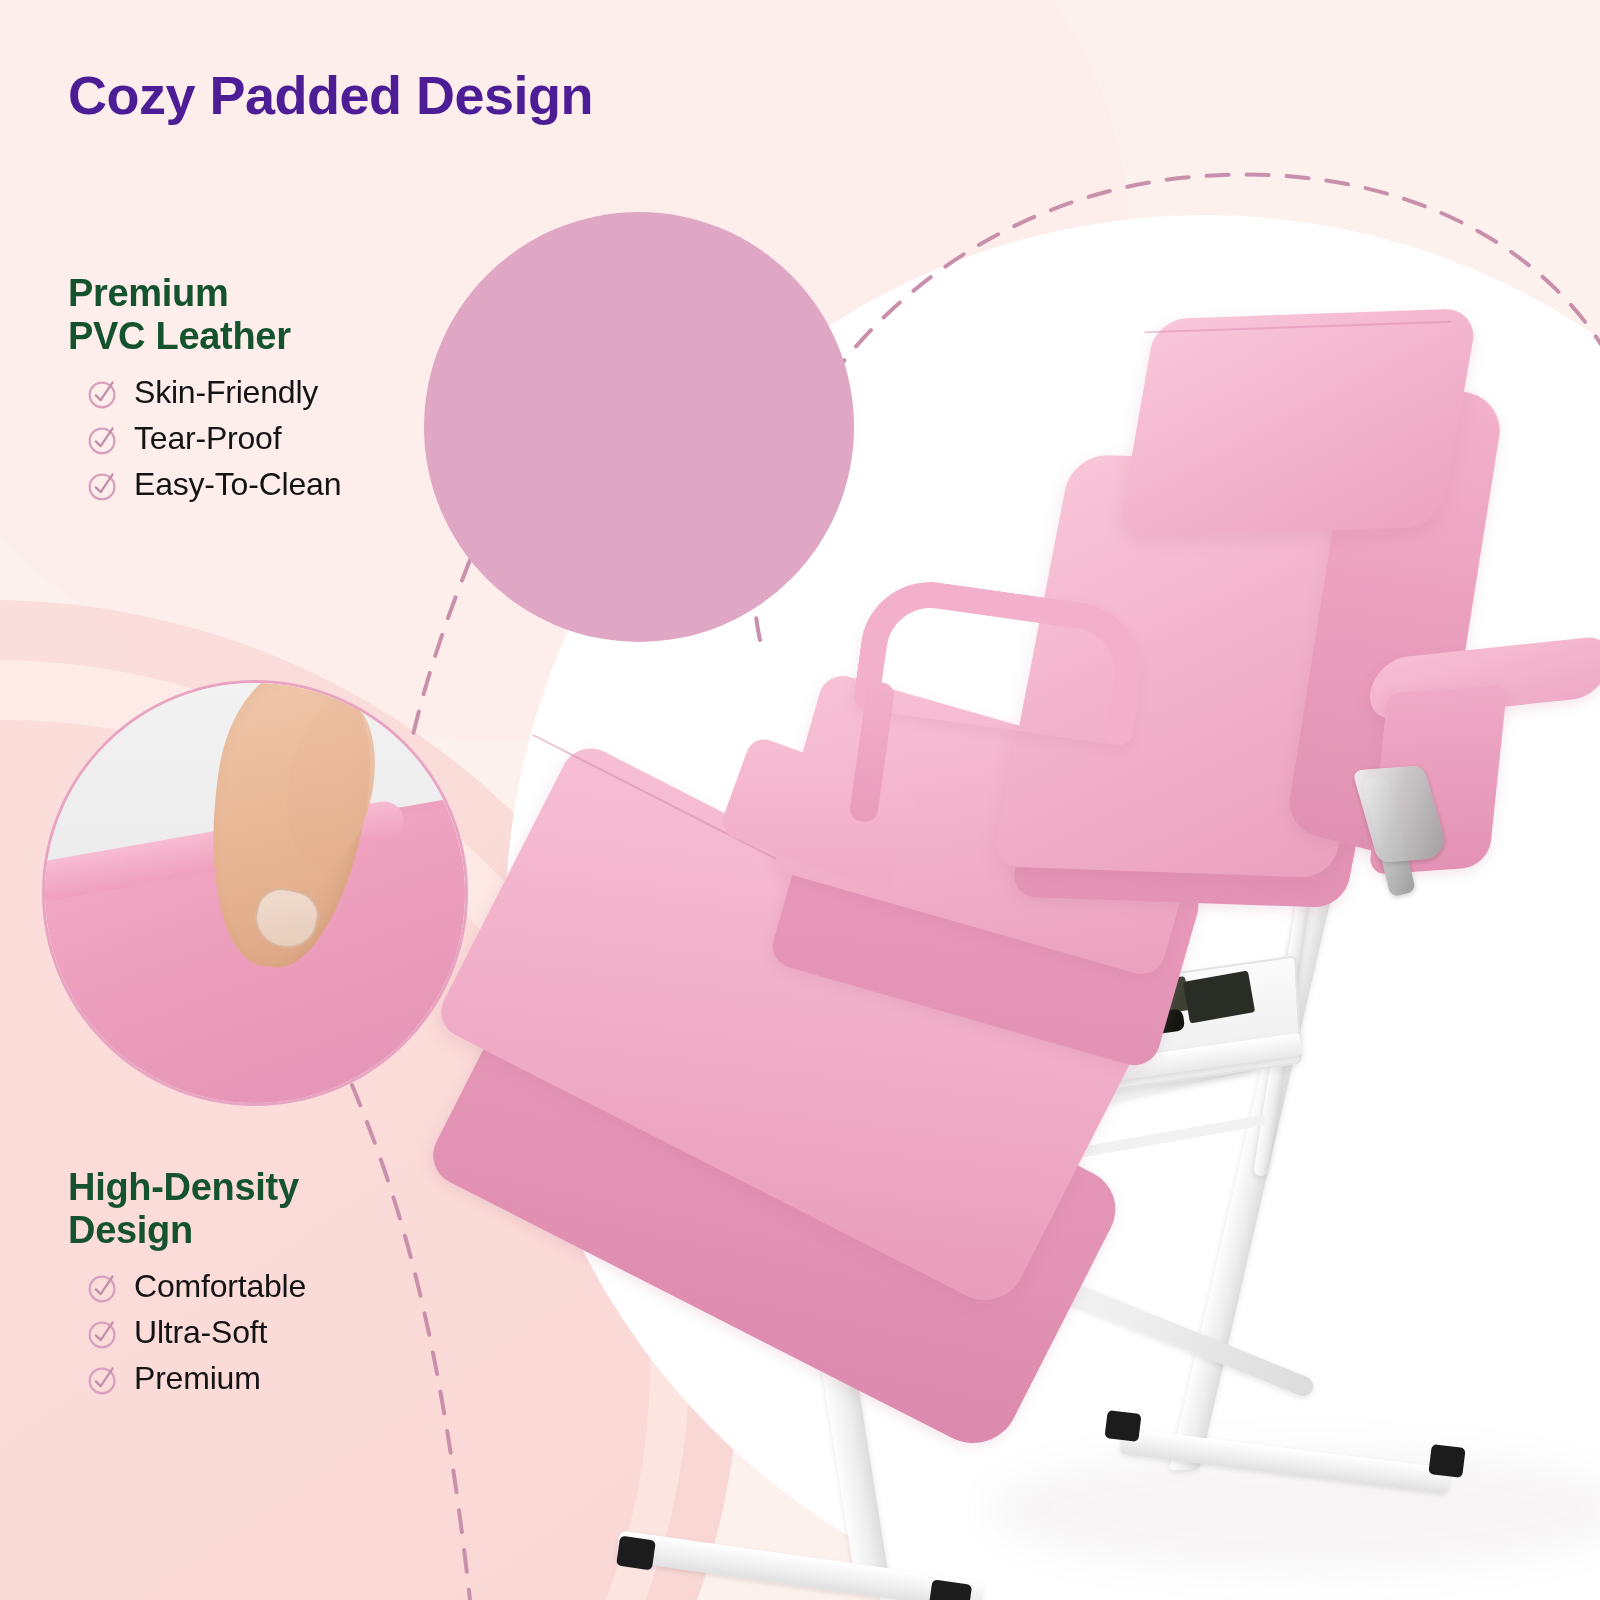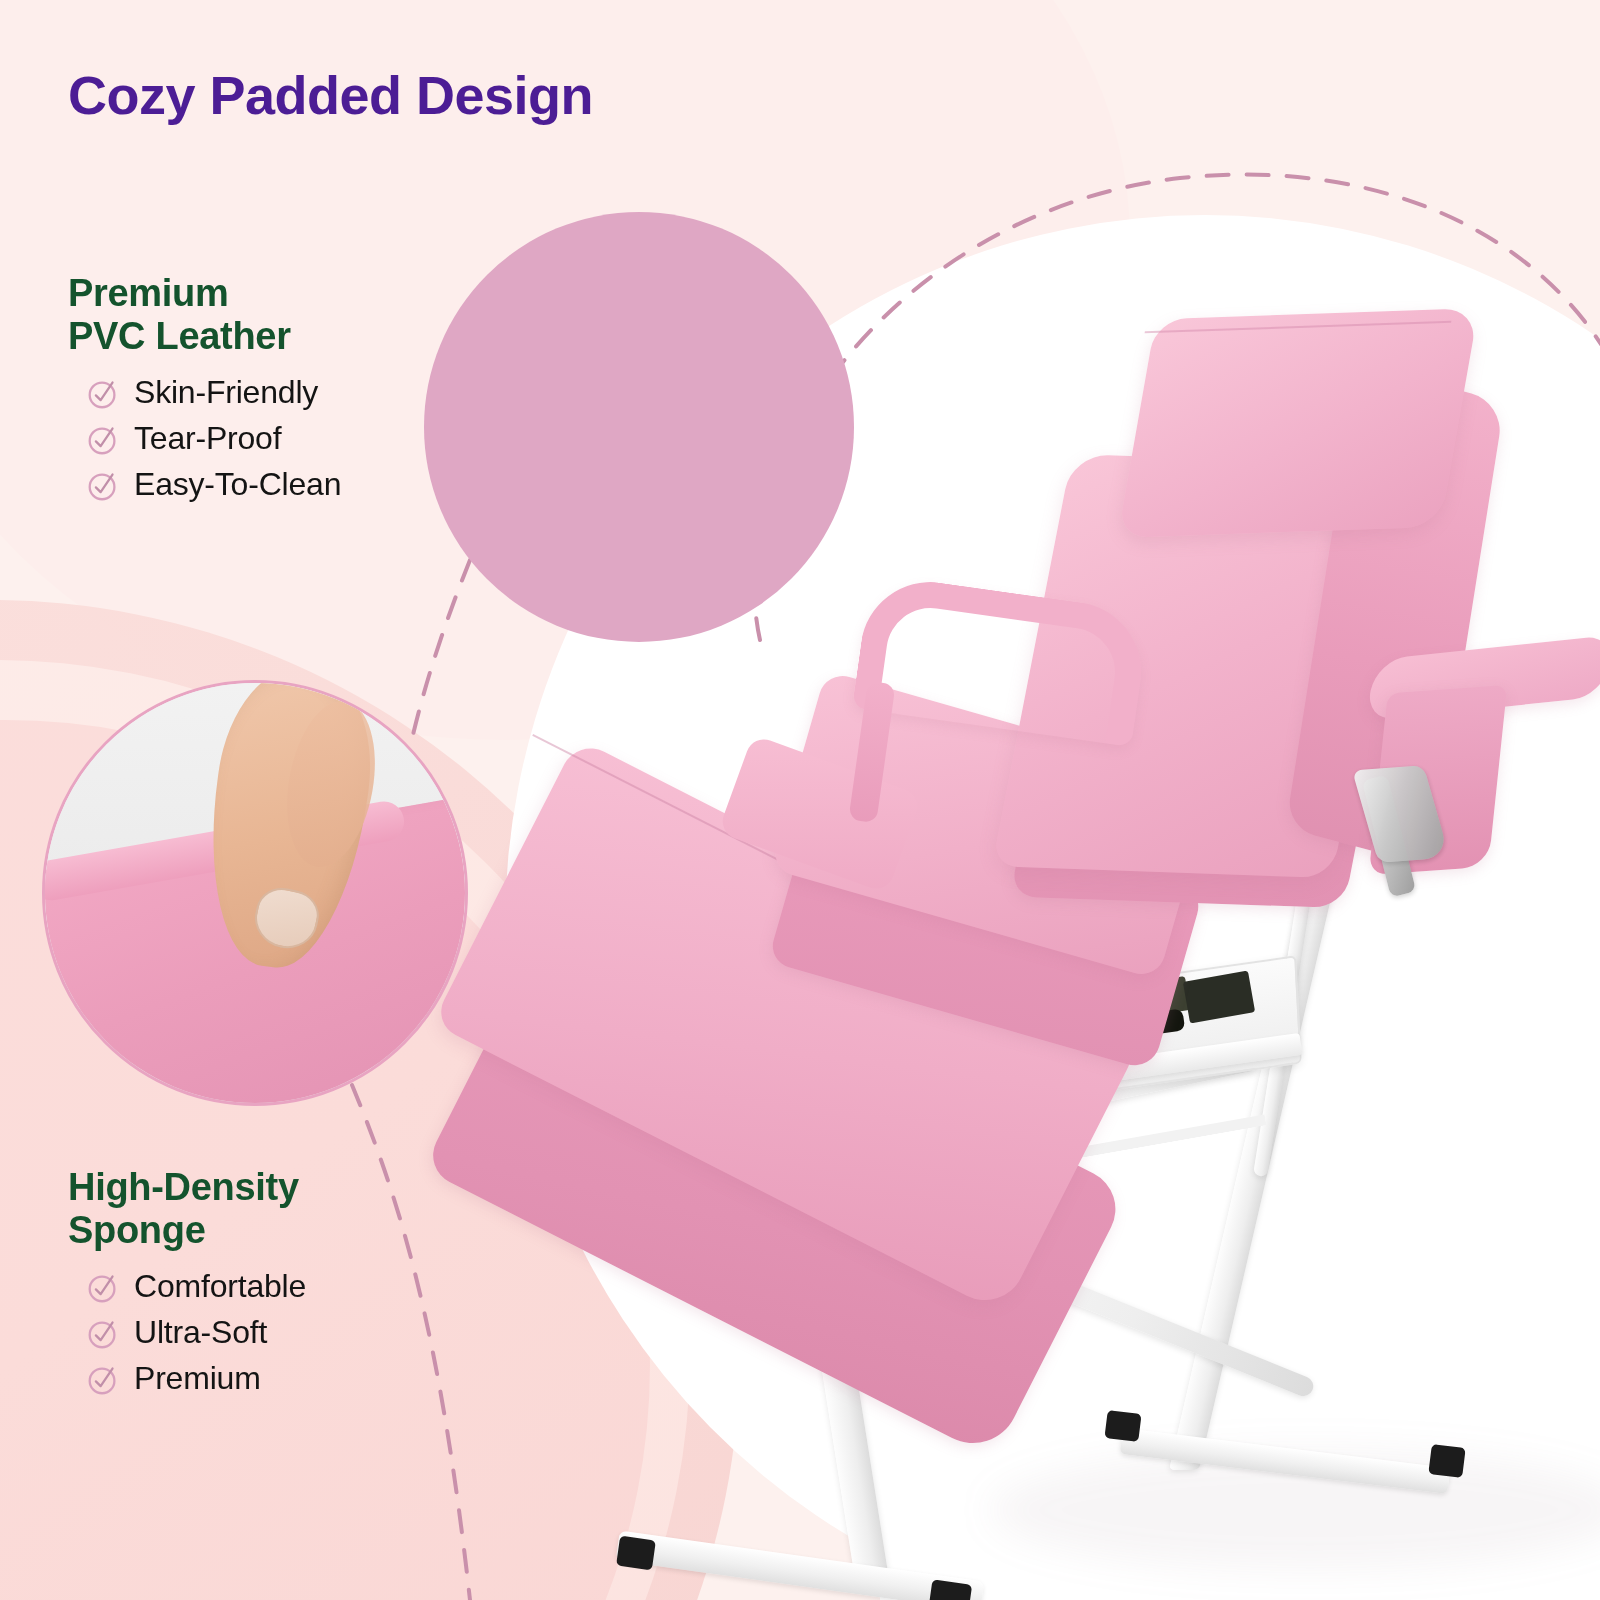--- a/index.html
+++ b/index.html
@@ -293,21 +293,21 @@
             <path d="M12.5 22.5 L17.5 27.5 L30 9" stroke="#c18fa9" stroke-width="2.4" stroke-linecap="round" stroke-linejoin="round"></path>
           </svg>
         </span>
         <span>Easy-To-Clean</span>
       </li>
     </ul>
   </div>
 
   <div class="feature" id="feature-sponge">
     <div class="feature-title">High-Density
-Sponge</div>
+Design</div>
     <ul class="feature-list">
       <li class="feature-item">
         <span class="check-icon">
           <svg viewBox="0 0 40 40" width="38" height="38" fill="none">
             <circle cx="19" cy="22" r="13" stroke="#d7a0bd" stroke-width="2.4"></circle>
             <path d="M12.5 22.5 L17.5 27.5 L30 9" stroke="#c18fa9" stroke-width="2.4" stroke-linecap="round" stroke-linejoin="round"></path>
           </svg>
         </span>
         <span>Comfortable</span>
       </li>

